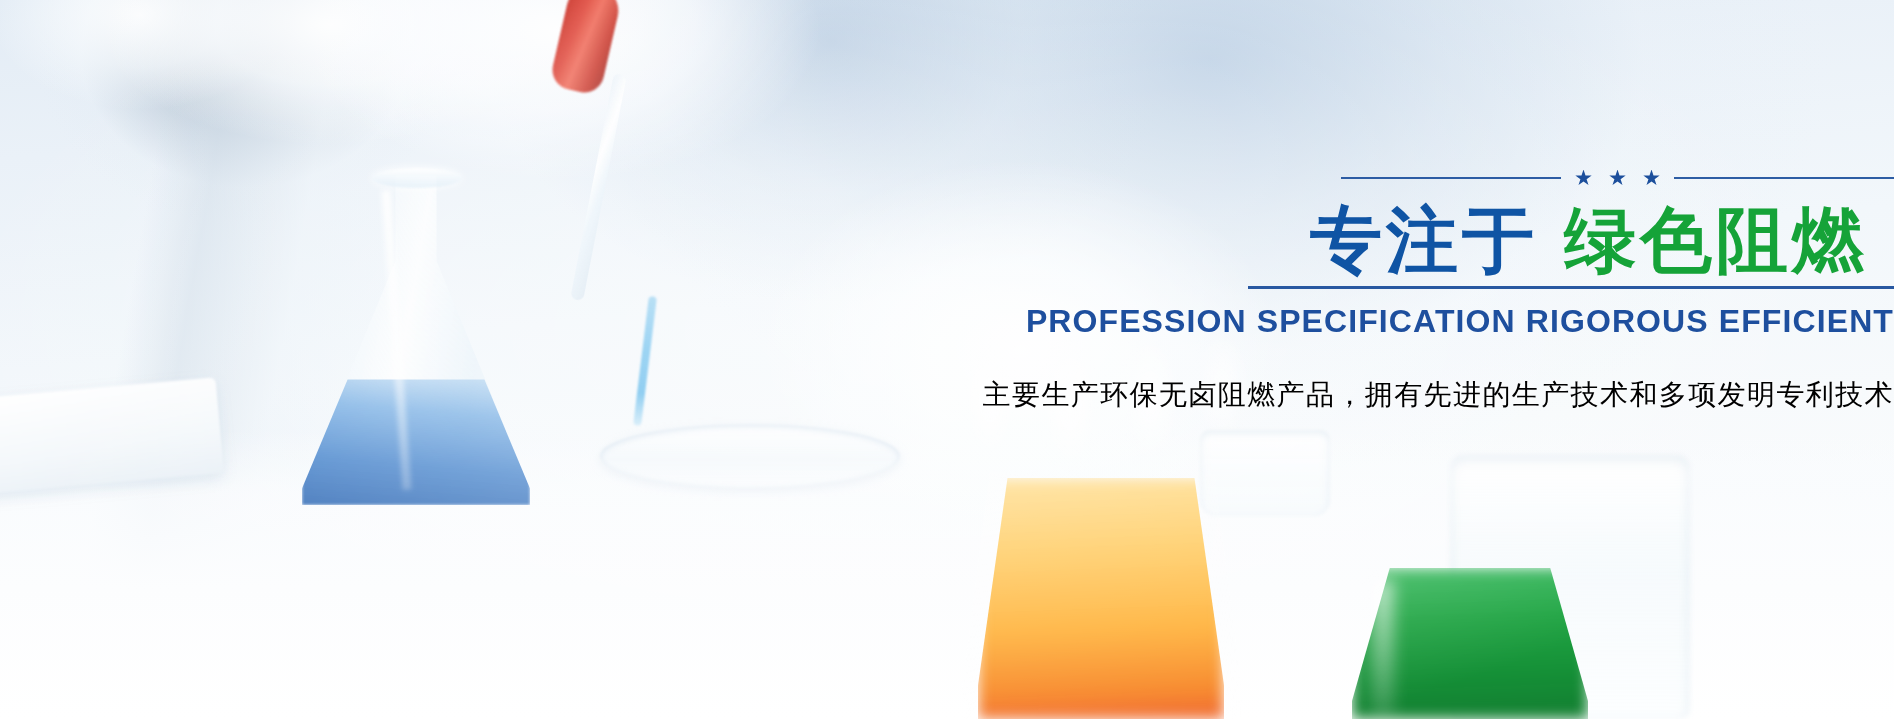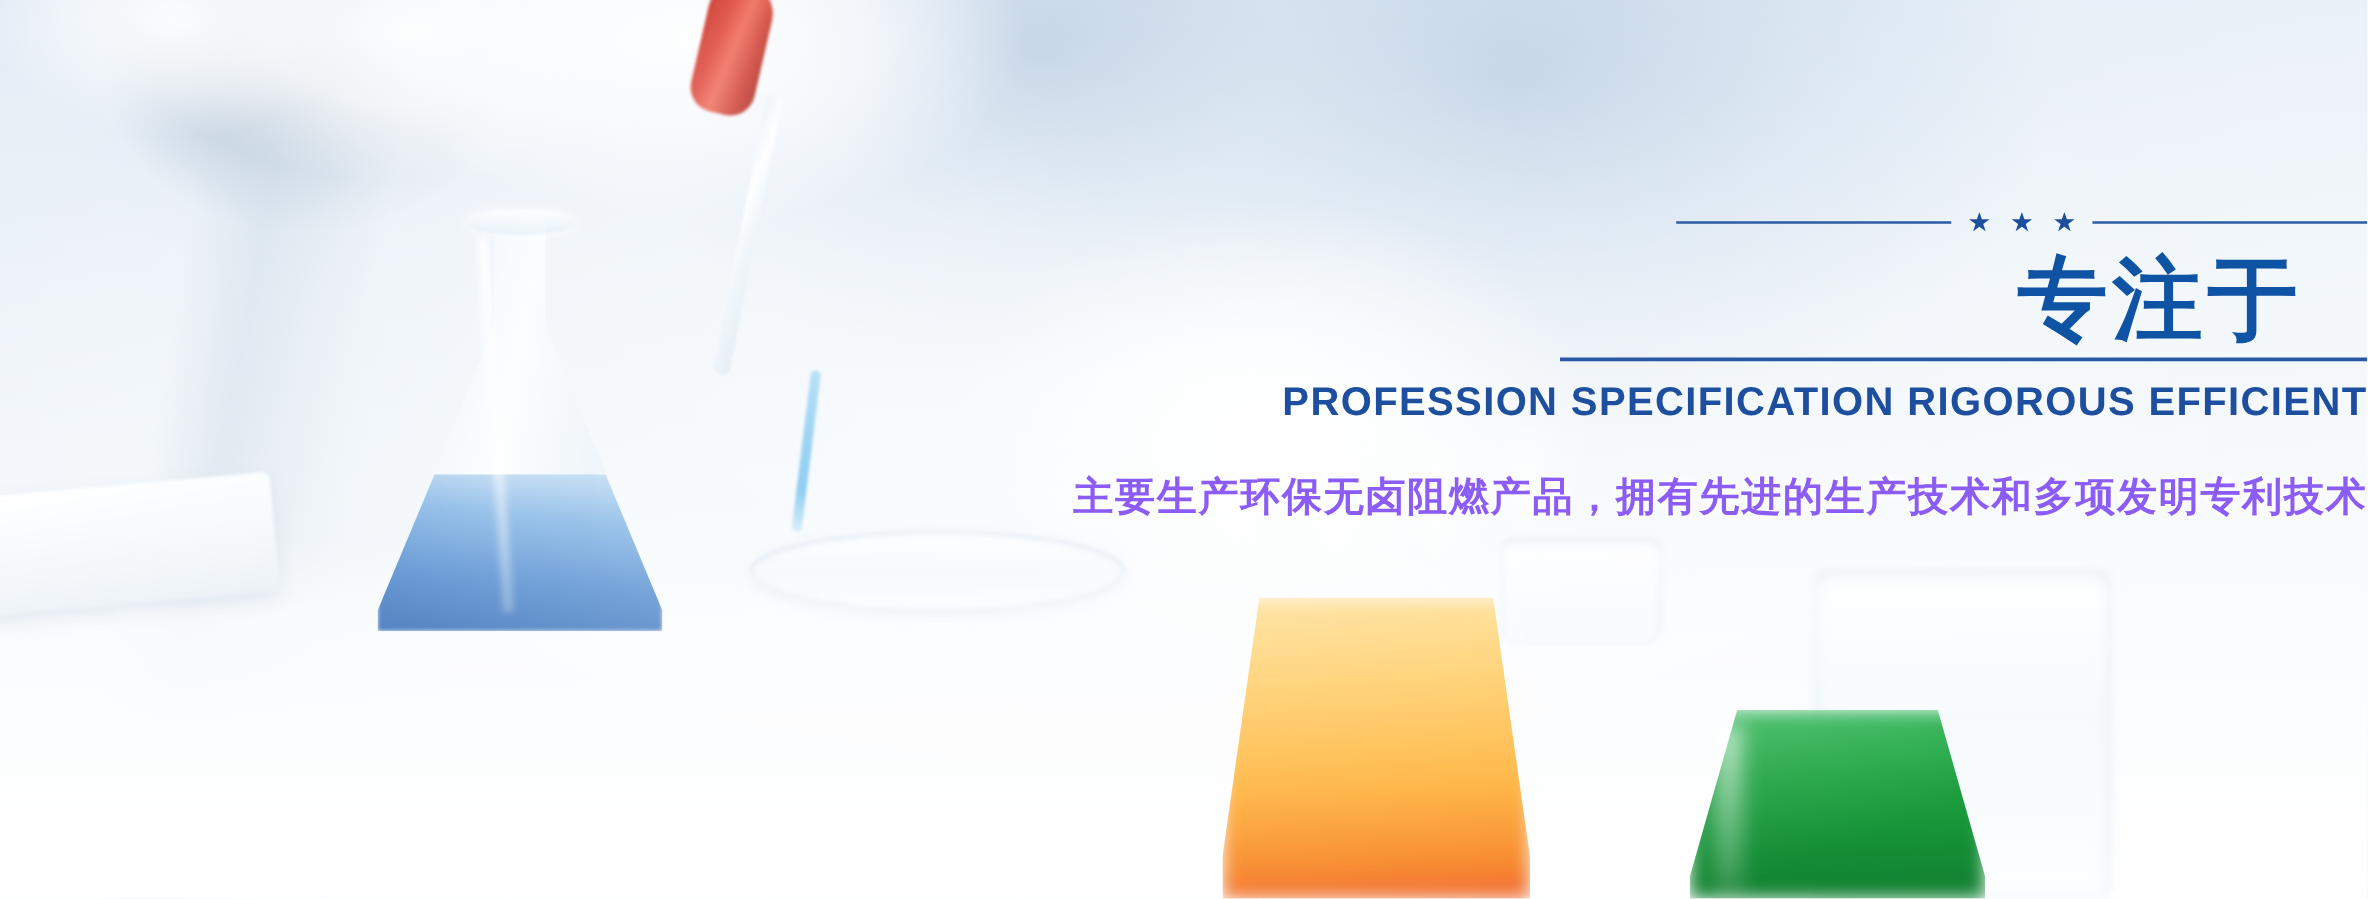--- a/index.html
+++ b/index.html
@@ -333,24 +333,24 @@
     margin-top: 14px;
     font-size: 32px;
     font-weight: bold;
     letter-spacing: 1.1px;
     color: #1e4f9e;
     white-space: nowrap;
   }
 
   .desc-cn {
     margin-top: 36px;
-    font-size: 32px;
-    font-weight: bold;
+    font-size: 28px;
+    font-weight: normal;
     letter-spacing: 1.4px;
-    color: #8b5cf6;
+    color: #000000;
     white-space: nowrap;
     text-shadow:
       0 0 6px rgba(255,255,255,0.95),
       0 0 12px rgba(255,255,255,0.85),
       0 0 20px rgba(255,255,255,0.6);
   }
 </style>
 </head>
 <body>
 
@@ -397,20 +397,21 @@
         <span class="star"></span>
         <span class="star"></span>
         <span class="star"></span>
       </div>
       <div class="divider-line"></div>
     </div>
 
     <div class="headline">
       <span class="h-blue">专注于</span>
       <span class="h-gap"></span>
+      <span class="h-green">绿色阻燃</span>
       <span class="h-gap"></span>
     </div>
 
     <div class="rule-under"></div>
 
     <div class="subtitle-en">PROFESSION SPECIFICATION RIGOROUS EFFICIENT</div>
 
     <div class="desc-cn">主要生产环保无卤阻燃产品，拥有先进的生产技术和多项发明专利技术</div>
 
   </div>

